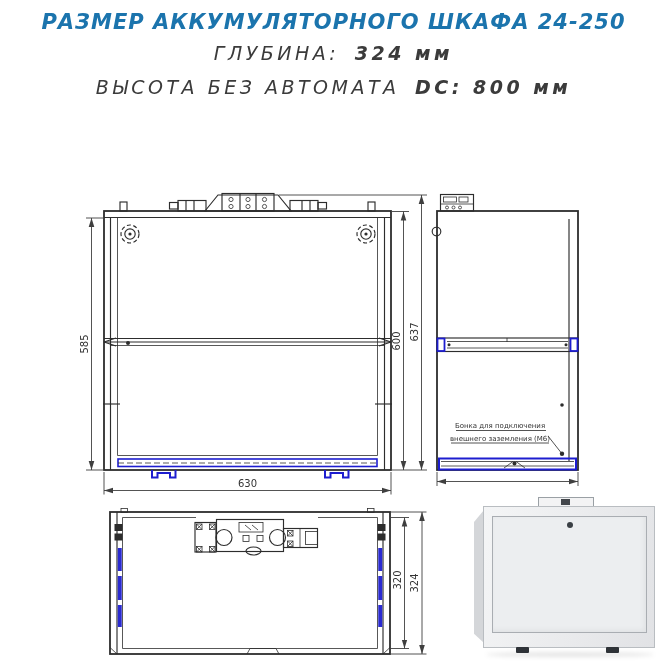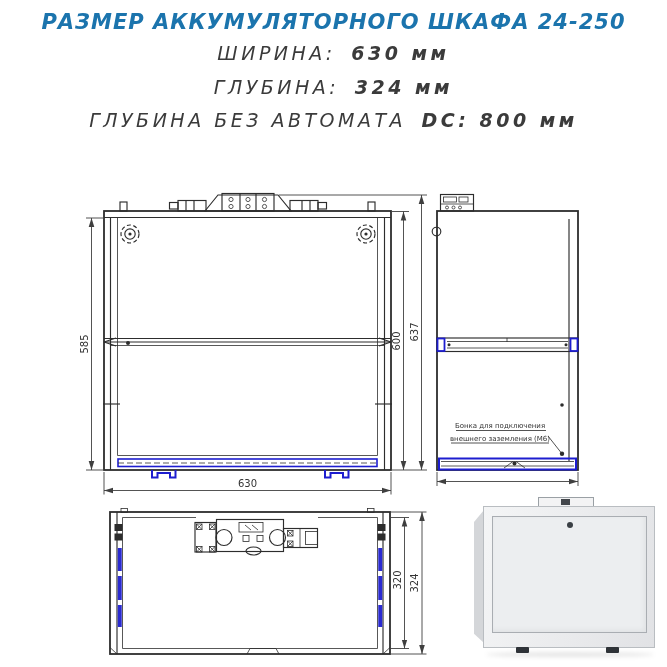--- a/index.html
+++ b/index.html
@@ -47,29 +47,25 @@
              background:rgba(0,0,0,0.10);filter:blur(2px);border-radius:50%;}
 </style>
 </head>
 <body>
 
 <div class="page">
 
   <div class="header">
     <div class="title">РАЗМЕР АККУМУЛЯТОРНОГО ШКАФА 24-250</div>
     <div class="spec-line">
-      <span class="spec-label">ШИРИНА:</span>
-      <span class="spec-value">630 мм</span>
-    </div>
-    <div class="spec-line">
       <span class="spec-label">ГЛУБИНА:</span>
       <span class="spec-value">324 мм</span>
     </div>
     <div class="spec-line">
-      <span class="spec-label">ГЛУБИНА БЕЗ АВТОМАТА</span>
+      <span class="spec-label">ВЫСОТА БЕЗ АВТОМАТА</span>
       <span class="spec-value">DC: 800 мм</span>
     </div>
   </div>
 
   <svg class="drawing" viewBox="0 184 667 483">
     <defs>
       <marker id="arr" viewBox="0 0 10 8" refX="10" refY="4" markerWidth="10" markerHeight="8" orient="auto-start-reverse">
         <path d="M10,4 L0,7.1 L0,0.9 Z" fill="#3f3f3f"></path>
       </marker>
       <g id="xbolt">

